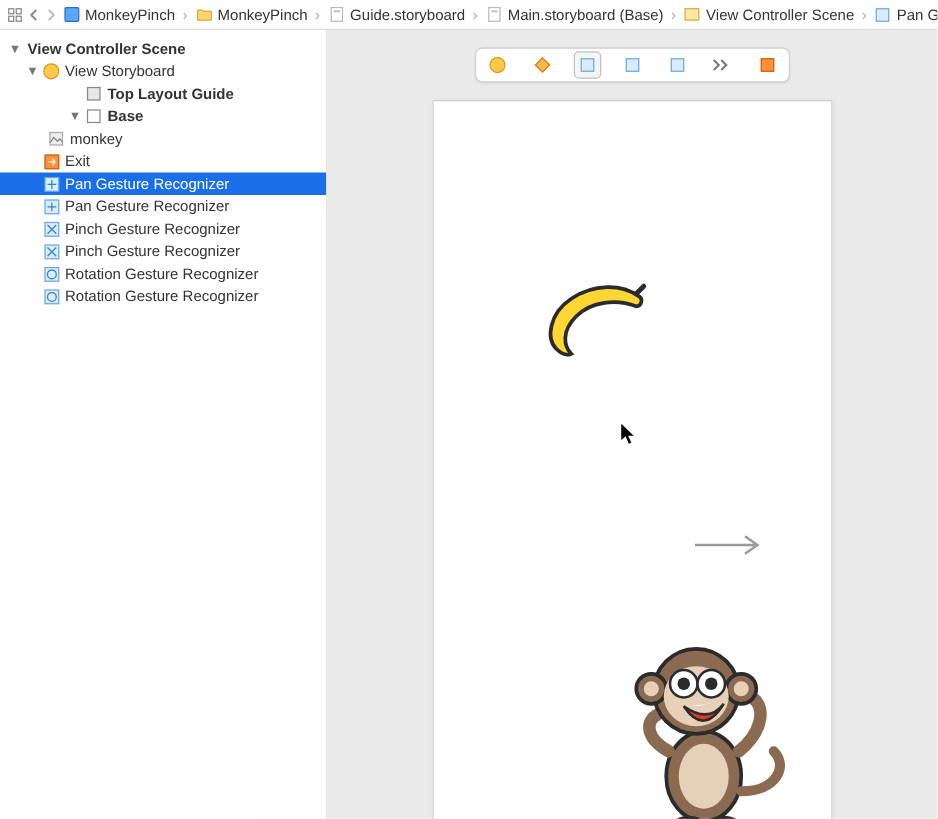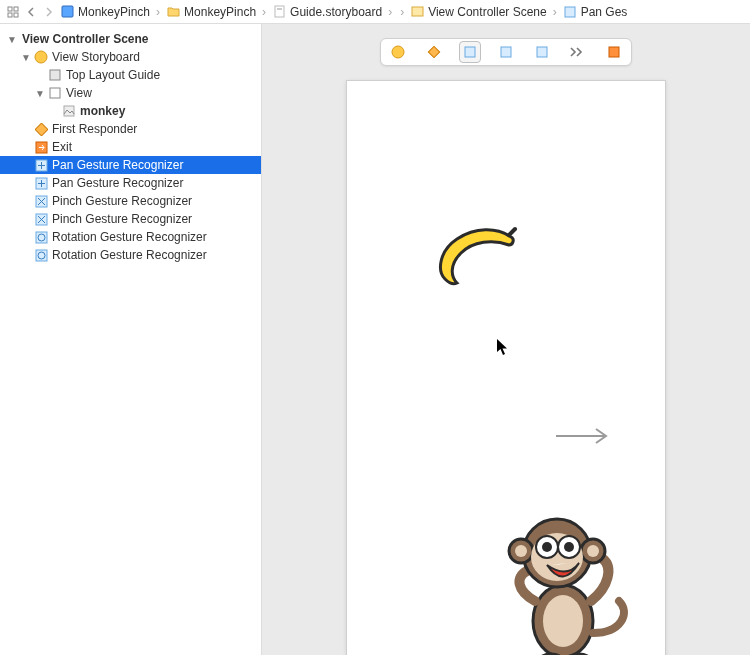--- a/index.html
+++ b/index.html
@@ -12,22 +12,22 @@
   .content { flex:1; display:flex; min-height:0; }
   .outline { width:262px; border-right:1px solid #ddd; overflow:auto; padding-top:6px; }
   .row { display:flex; align-items:center; height:18px; padding-right:8px; cursor:default; }
   .row.selected { background:#1a6fe8; color:#fff; }
   .disclosure { width:12px; display:inline-flex; justify-content:center; color:#777; font-size:10px; }
   .row.selected .disclosure { color:#fff; }
   .row .label { margin-left:4px; }
   .row .icon { margin-left:2px; }
   .lvl-0 { padding-left:6px; }
   .lvl-1 { padding-left:20px; }
-  .lvl-2 { padding-left:34px; }
-  .lvl-3 { padding-left:48px;font-weight:bold; }
+  .lvl-2 { padding-left:54px;font-weight:bold; }
+  .lvl-3 { padding-left:24px; }
   .bold { font-weight:600; }
   .canvas-area { flex:1; background:#eaeaea; position:relative; }
   .ib-toolbar { position:absolute; top:14px; left:50%; transform:translateX(-50%); background:#fff; border:1px solid #d0d0d0; border-radius:6px; height:28px; display:flex; align-items:center; padding:0 6px; gap:14px; box-shadow:0 1px 2px rgba(0,0,0,0.08); }
   .ib-btn { width:22px; height:22px; display:flex; align-items:center; justify-content:center; border-radius:4px; }
   .ib-btn.sel { border:1px solid #c0c0c0; background:#f5f5f5; }
   .ipad { position:absolute; top:56px; left:50%; transform:translateX(-50%); width:320px; height:700px; background:#fff; border:1px solid #cfcfcf; box-shadow:0 1px 4px rgba(0,0,0,0.1); }
   .arrow-entry { position:absolute; top:402px; left:292px; width:58px; height:20px; }
   .cursor { position:absolute; left:234px; top:314px; font-size:14px; color:#000; }
 </style>
 </head>
@@ -79,20 +79,29 @@
       <span class="icon">
           <svg width="11" height="13">
             <rect x="1" y="1" width="9" height="11" fill="#fff" stroke="#bbb"></rect>
             <rect x="3" y="3" width="5" height="2" fill="#ccc"></rect>
           </svg>
         </span>
       <span>Guide.storyboard</span>
     </span>
     <span class="bc-sep">›</span>
 
+    <span class="bc-item">
+      <span class="icon">
+          <svg width="11" height="13">
+            <rect x="1" y="1" width="9" height="11" fill="#fff" stroke="#bbb"></rect>
+            <rect x="3" y="3" width="5" height="2" fill="#ccc"></rect>
+          </svg>
+        </span>
+      <span>Main.storyboard (Base)</span>
+    </span>
     <span class="bc-sep">›</span>
 
     <span class="bc-item">
       <span class="icon">
           <svg width="13" height="11">
             <rect x="1" y="1" width="11" height="9" fill="#ffe9a8" stroke="#d9a93c"></rect>
           </svg>
         </span>
       <span>View Controller Scene</span>
     </span>
@@ -138,44 +147,35 @@
       </div>
 
 
       <div class="row lvl-2">
         <span class="disclosure">▼</span>
         <span class="icon">
             <svg width="12" height="12">
               <rect x="1" y="1" width="10" height="10" fill="#fff" stroke="#888"></rect>
             </svg>
           </span>
-        <span class="label">View</span>
+        <span class="label">Base</span>
       </div>
 
       <div class="row lvl-3">
         <span class="disclosure"></span>
         <span class="icon">
             <svg width="12" height="12">
               <rect x="1" y="1" width="10" height="10" fill="#eee" stroke="#aaa"></rect>
               <path d="M1 9 L4 5 L7 8 L9 6 L11 9" fill="none" stroke="#888"></path>
             </svg>
           </span>
         <span class="label">monkey</span>
       </div>
 
 
-      <div class="row lvl-1">
-        <span class="disclosure"></span>
-        <span class="icon">
-            <svg width="13" height="13">
-              <rect x="2" y="2" width="9" height="9" fill="#ffb84d" stroke="#cc7a00" transform="rotate(45 6.5 6.5)"></rect>
-            </svg>
-          </span>
-        <span class="label">First Responder</span>
-      </div>
 
       <div class="row lvl-1">
         <span class="disclosure"></span>
         <span class="icon">
             <svg width="13" height="13">
               <rect x="1" y="1" width="11" height="11" fill="#ff913d" stroke="#cc5c00"></rect>
               <path d="M4 6.5 H9 M7 4 L9 6.5 L7 9" fill="none" stroke="#fff"></path>
             </svg>
           </span>
         <span class="label">Exit</span>

